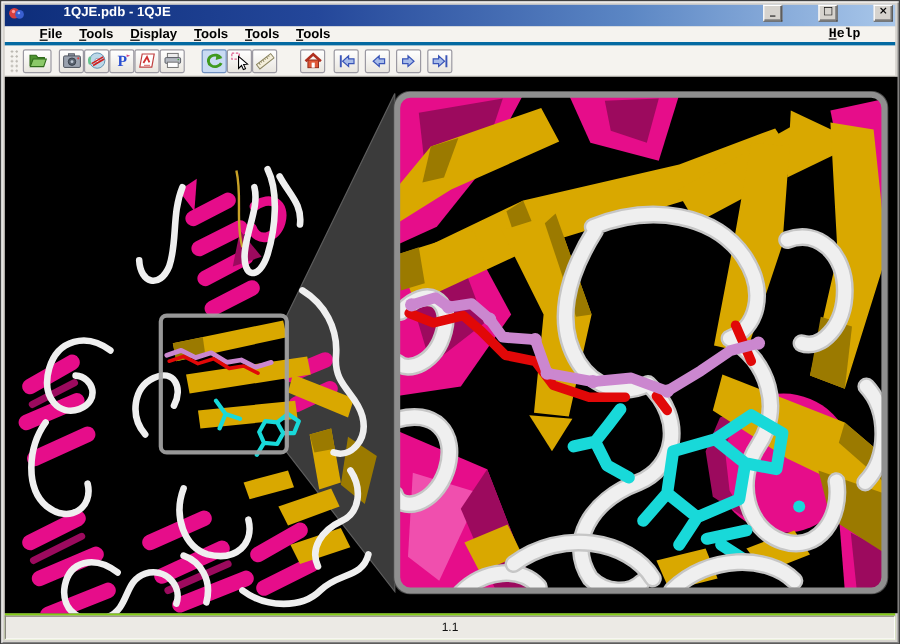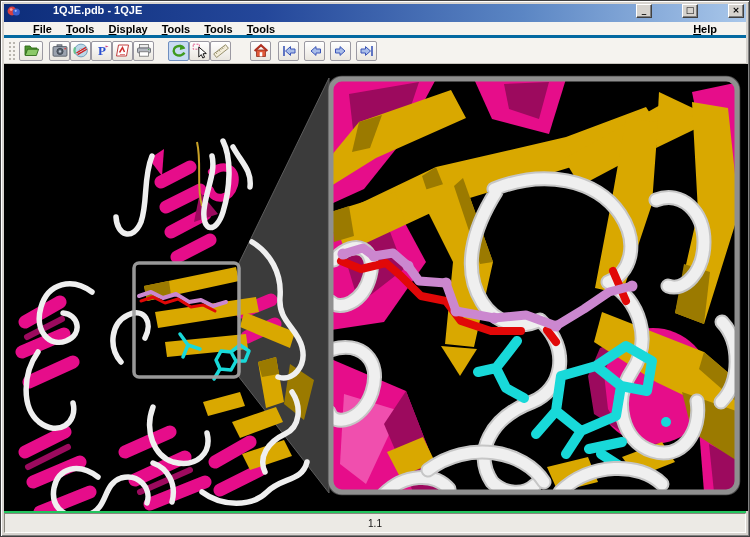--- a/index.html
+++ b/index.html
@@ -21,21 +21,21 @@
   .winbtn { width:16px; height:14px; margin-left:2px; background:#d6d3ce;
     border:1px solid; border-color:#fff #404040 #404040 #fff;
     box-shadow: inset -1px -1px 0 #808080;
     font-size:9px; line-height:11px; text-align:center; font-weight:bold; color:#000;
     font-family:"DejaVu Sans", sans-serif; }
 
   
   .menubar { height:16px; display:flex; align-items:center; background:#f5f3ef;
     border-bottom:3px solid #0369a1; font-size:11px; font-weight:bold; padding:0 22px; color:#000; }
   .menu-item { padding:1px 7px 1px 7px; }
-  .menu-item.right { margin-left:auto; }
+  .menu-item.right { margin-left:auto;font-family:Liberation Mono, monospace; }
   .mn::first-letter { text-decoration:underline; }
 
   
   .toolbar { height:26px; display:flex; align-items:center; background:#f5f3ef;
     border-bottom:1px solid #c9c6bf; padding:0 2px; }
   .grip { width:7px; height:20px; margin:0 2px 0 2px;
     background-image:radial-gradient(#b9b6af 38%, transparent 40%);
     background-size:4px 4px; }
   .tbtn { width:21px; height:20px; border:1px solid #9b99a2; border-radius:2px;
     background:linear-gradient(#ffffff,#e9e6df); display:flex; align-items:center;
@@ -70,21 +70,21 @@
   .tubeA { stroke:#c6c6c6; stroke-width:15; fill:none; stroke-linecap:round; }
   .tubeB { stroke:var(--c-tube,#f1f1f1); stroke-width:11; fill:none; stroke-linecap:round; }
 
   .vi  { stroke:var(--c-vi,#cb87cf); fill:none; stroke-linecap:round; stroke-linejoin:round; }
   .viball { fill:var(--c-vi,#cb87cf); }
   .rd  { stroke:var(--c-rd,#e10808); fill:none; stroke-linecap:round; stroke-linejoin:round; }
   .cy  { stroke:var(--c-cy,#18d9d9); fill:none; stroke-linecap:round; stroke-linejoin:round; }
   .cyf { fill:var(--c-cy,#18d9d9); }
 
   
-  .statusbar { height:22px; display:flex; gap:2px; padding-top:2px; background:#22c55e; }
+  .statusbar { height:22px; display:flex; gap:2px; padding-top:2px; background:#84cc16; }
   .status-cell { flex:1; border:1px solid; border-color:#89877e #fdfdfb #fdfdfb #89877e;
     background:#eceae5; font-size:10px; color:#111; display:flex; align-items:center;
     justify-content:center; white-space:pre; }
 </style>
 </head>
 <body>
 
 <div class="window">
 
   <div class="titlebar">

